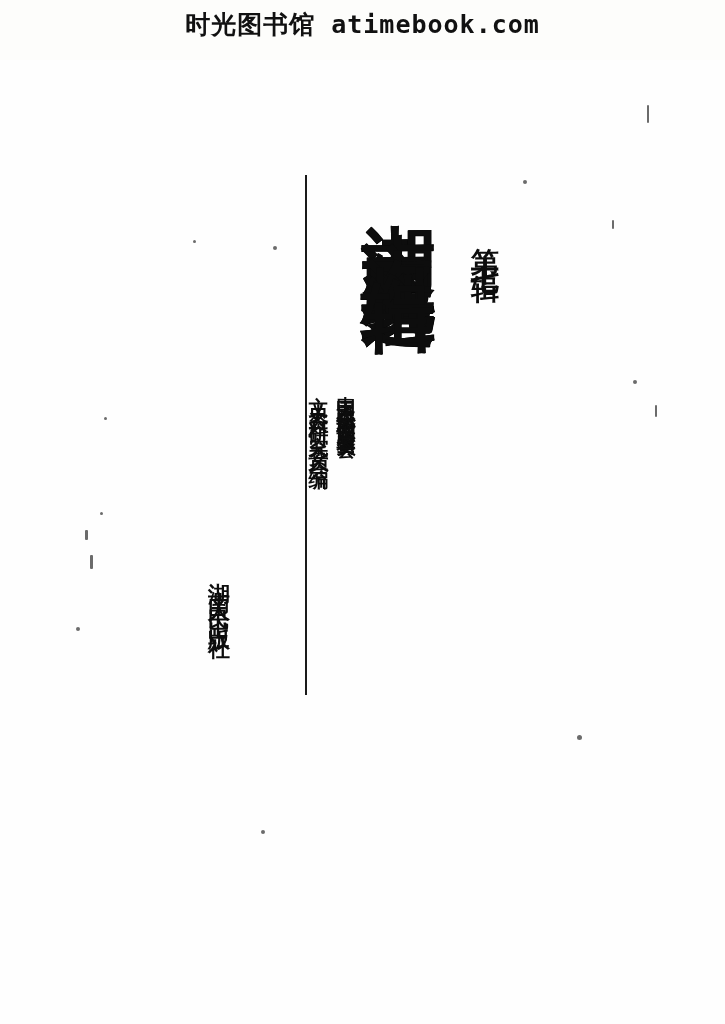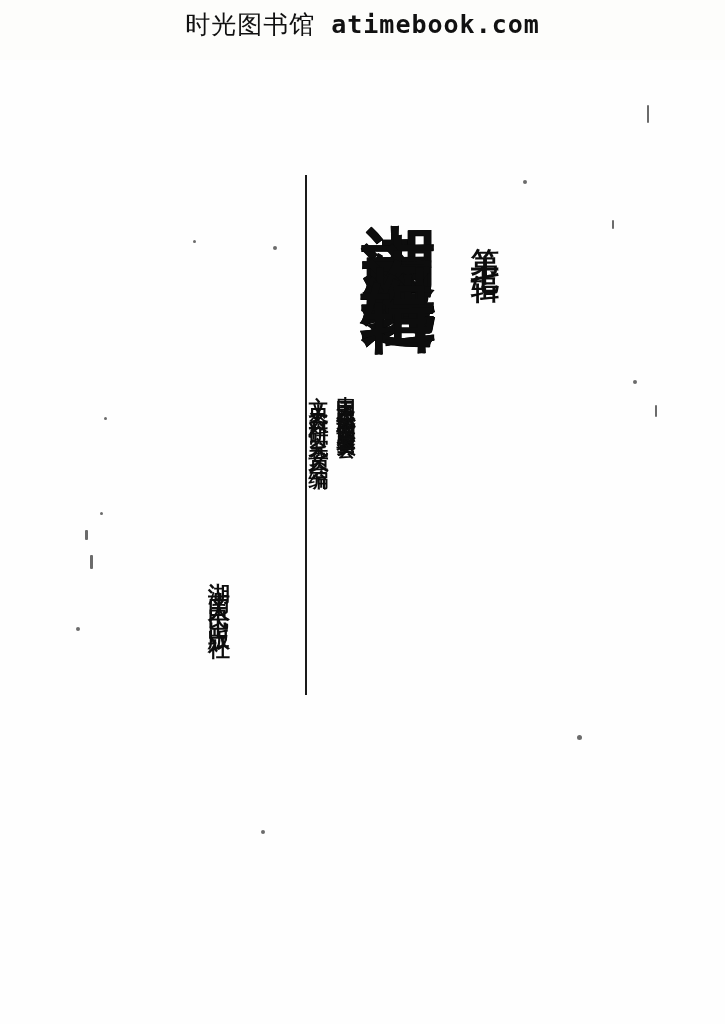--- a/index.html
+++ b/index.html
@@ -25,21 +25,21 @@
     text-align: center;
     font-family: "DejaVu Sans Mono", monospace;
     font-size: 25px;
     font-weight: bold;
     letter-spacing: 1px;
     color: #111;
     white-space: nowrap;
   }
   .watermark .wm-cn {
     font-family: "DejaVu Sans", sans-serif;
-    font-weight: normal;
+    font-weight: bold;
   }
 
   
   .page {
     position: absolute;
     top: 60px;
     left: 0;
     width: 725px;
     height: 964px;
     background: #fefefe;

